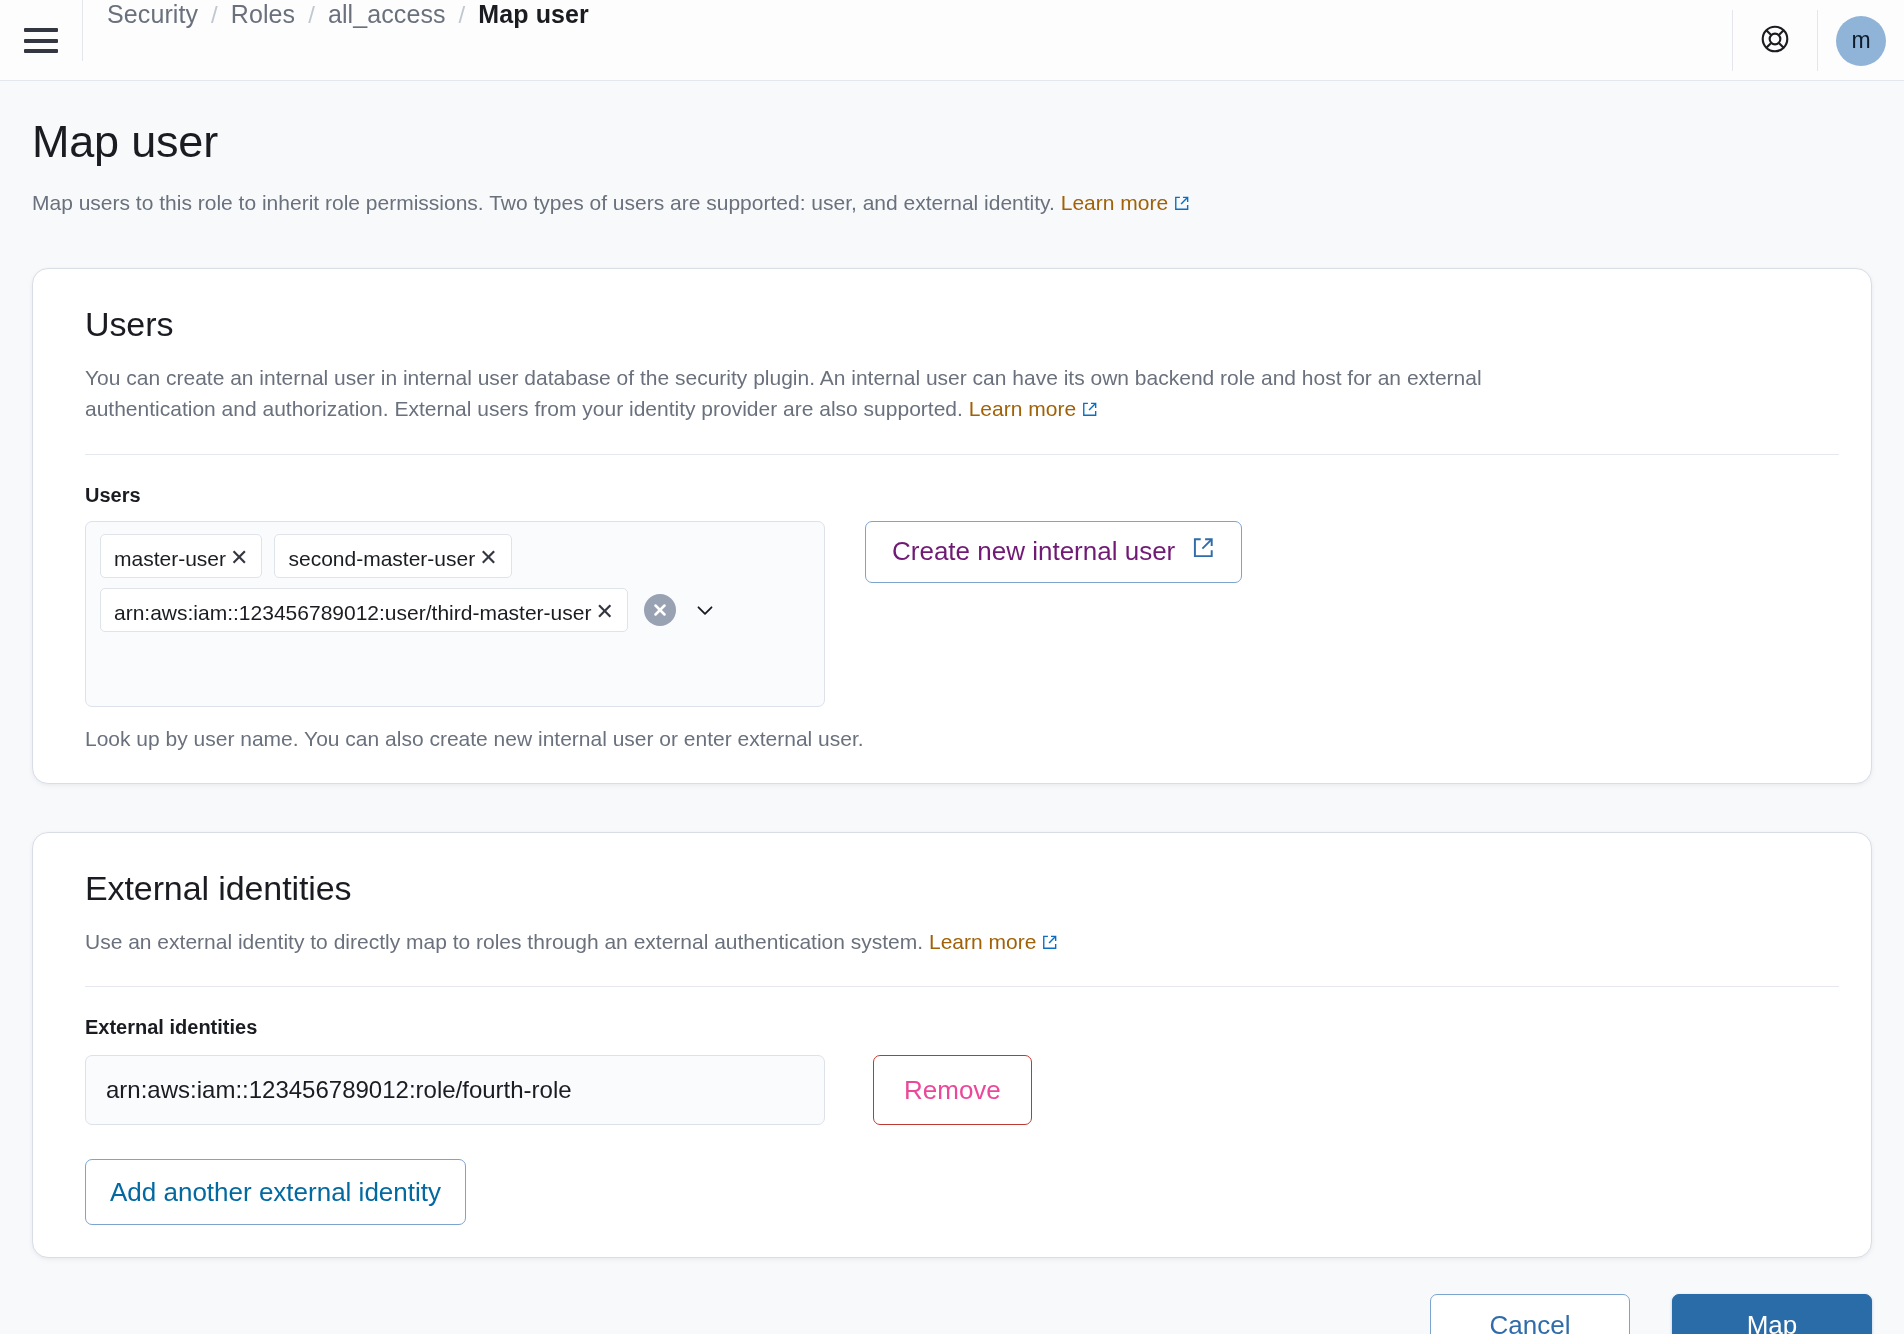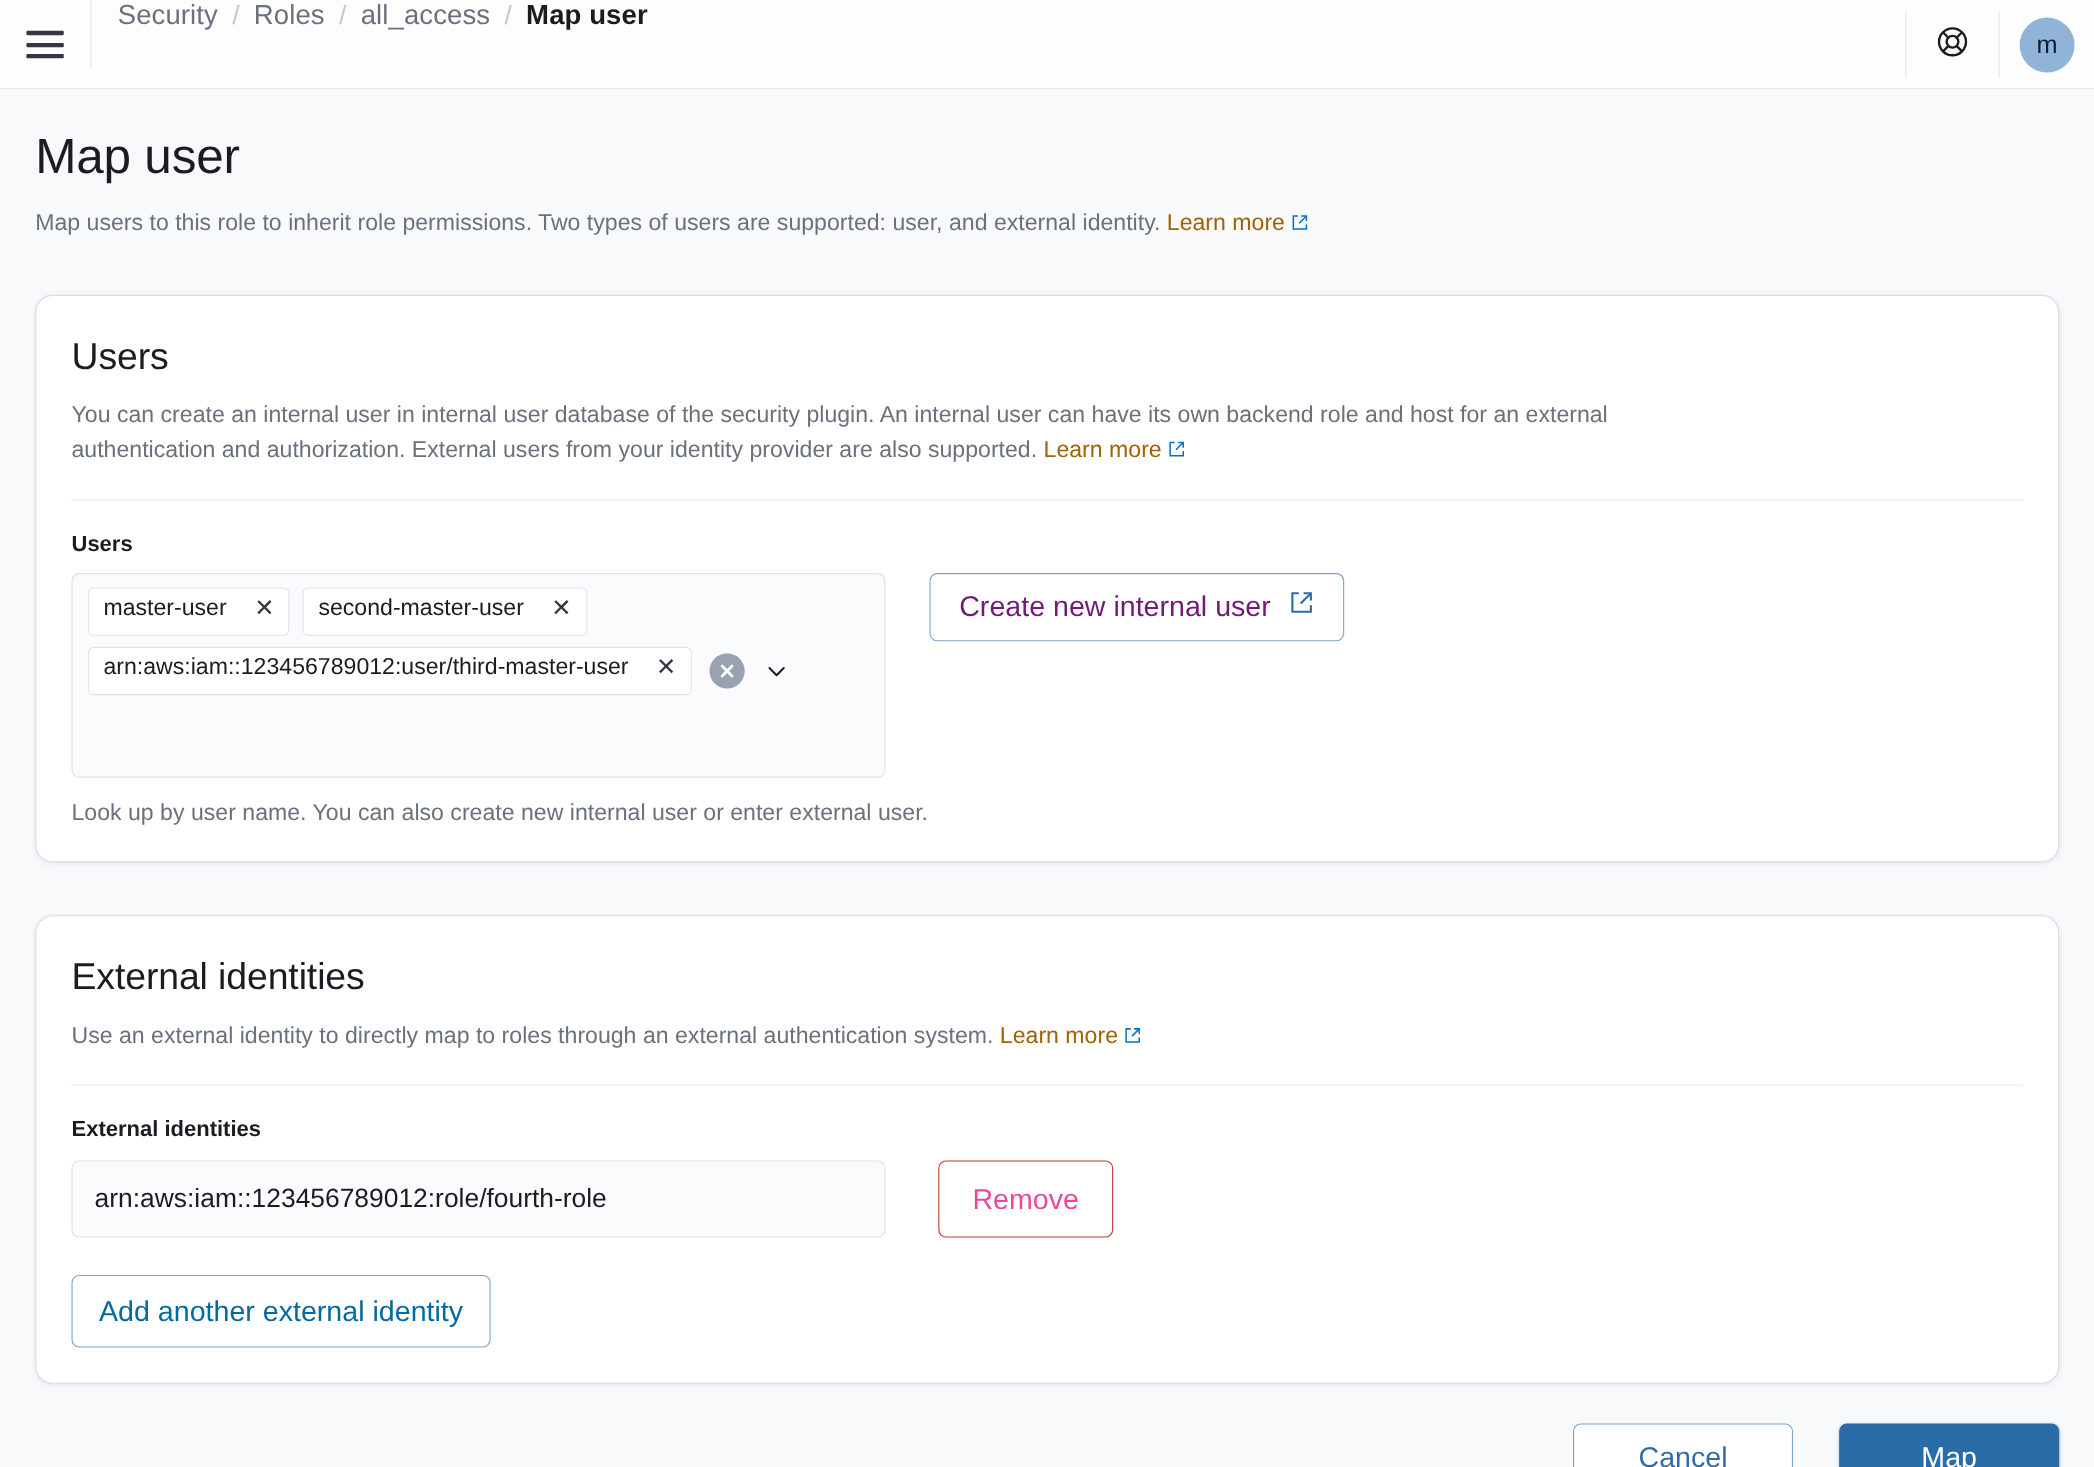--- a/index.html
+++ b/index.html
@@ -141,21 +141,21 @@
     margin-left: 5px;
   }
 
   
   .panel {
     background: #ffffff;
     border: 1px solid #d9dde5;
     border-radius: 16px;
     box-shadow: 0 1px 3px rgba(70,80,100,0.06), 0 2px 6px rgba(70,80,100,0.04);
     margin-top: 48px;
-    padding: 36px 32px 32px 32px;
+    padding: 36px 32px 32px 52px;
   }
   .panel-title {
     font-size: 34px;
     font-weight: 400;
     color: #1a1c21;
     letter-spacing: -0.1px;
   }
   .panel-desc {
     margin-top: 18px;
     font-size: 21px;
@@ -199,22 +199,22 @@
     cursor: text;
   }
   .pill {
     background: #ffffff;
     border: 1px solid #dfe3ea;
     border-radius: 5px;
     padding: 7px 13px 8px 13px;
     font-size: 21px;
     color: #1a1c21;
     display: inline-flex;
-    align-items: flex-start;
-    gap: 25px;
+    align-items: flex-end;
+    gap: 4px;
     white-space: nowrap;
     height: 44px;
     line-height: 1;
   }
   .pill-x {
     font-size: 22px;
     color: #343741;
     cursor: pointer;
     line-height: 1;
     display: inline-block;

